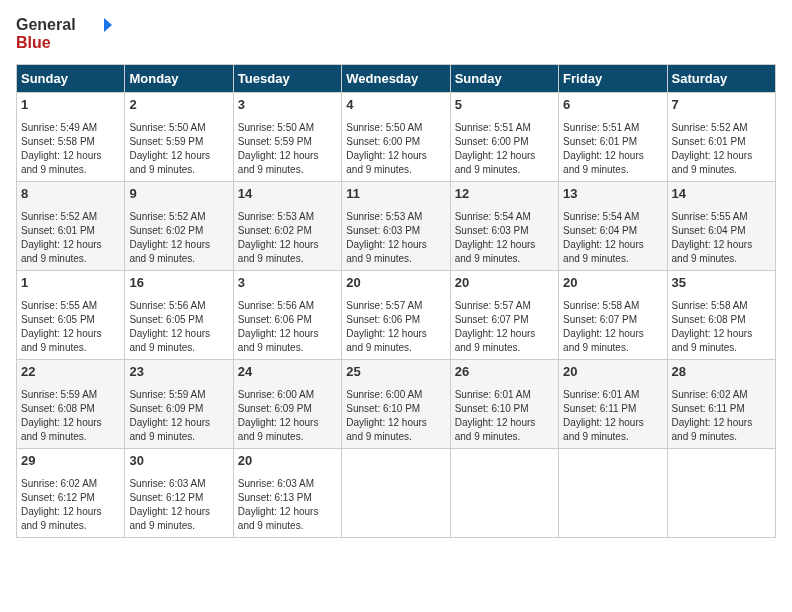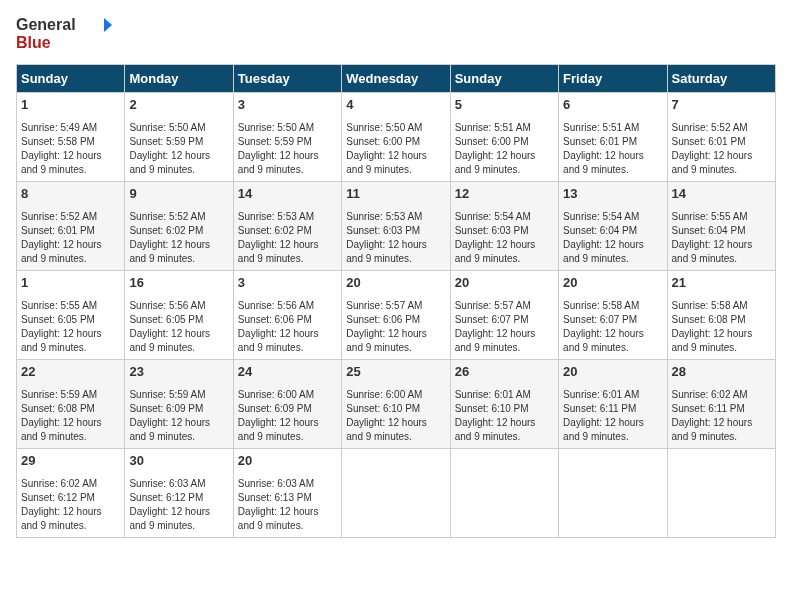--- a/index.html
+++ b/index.html
@@ -248,21 +248,21 @@
 and 9 minutes.</div>
         </td>
         <td>
           <span class="day-num">20</span>
           <div class="day-info" style="white-space: pre-line;">Sunrise: 5:58 AM
 Sunset: 6:07 PM
 Daylight: 12 hours
 and 9 minutes.</div>
         </td>
         <td>
-          <span class="day-num">21</span>
+          <span class="day-num">35</span>
           <div class="day-info" style="white-space: pre-line;">Sunrise: 5:58 AM
 Sunset: 6:08 PM
 Daylight: 12 hours
 and 9 minutes.</div>
         </td>
       </tr>
       <tr>
         <td>
           <span class="day-num">22</span>
           <div class="day-info" style="white-space: pre-line;">Sunrise: 5:59 AM

